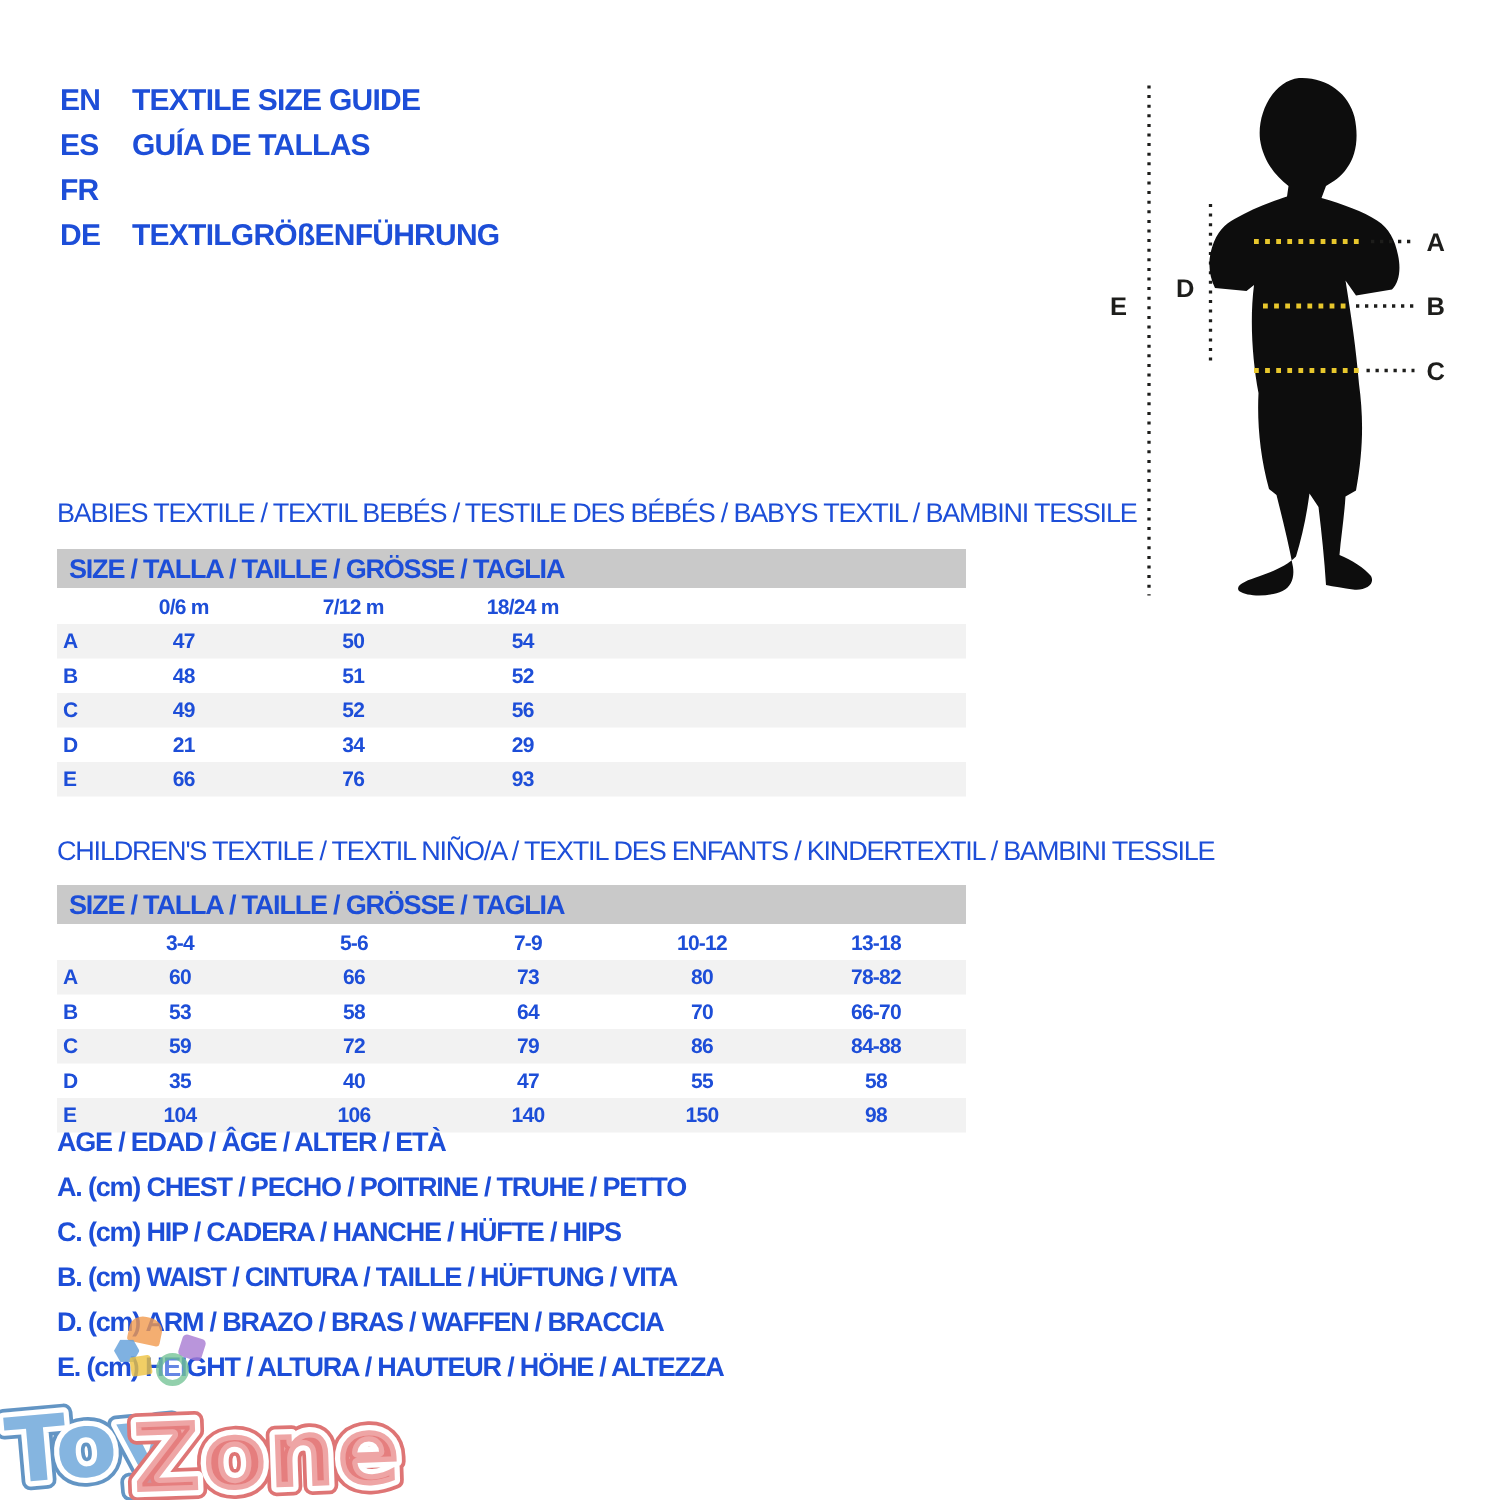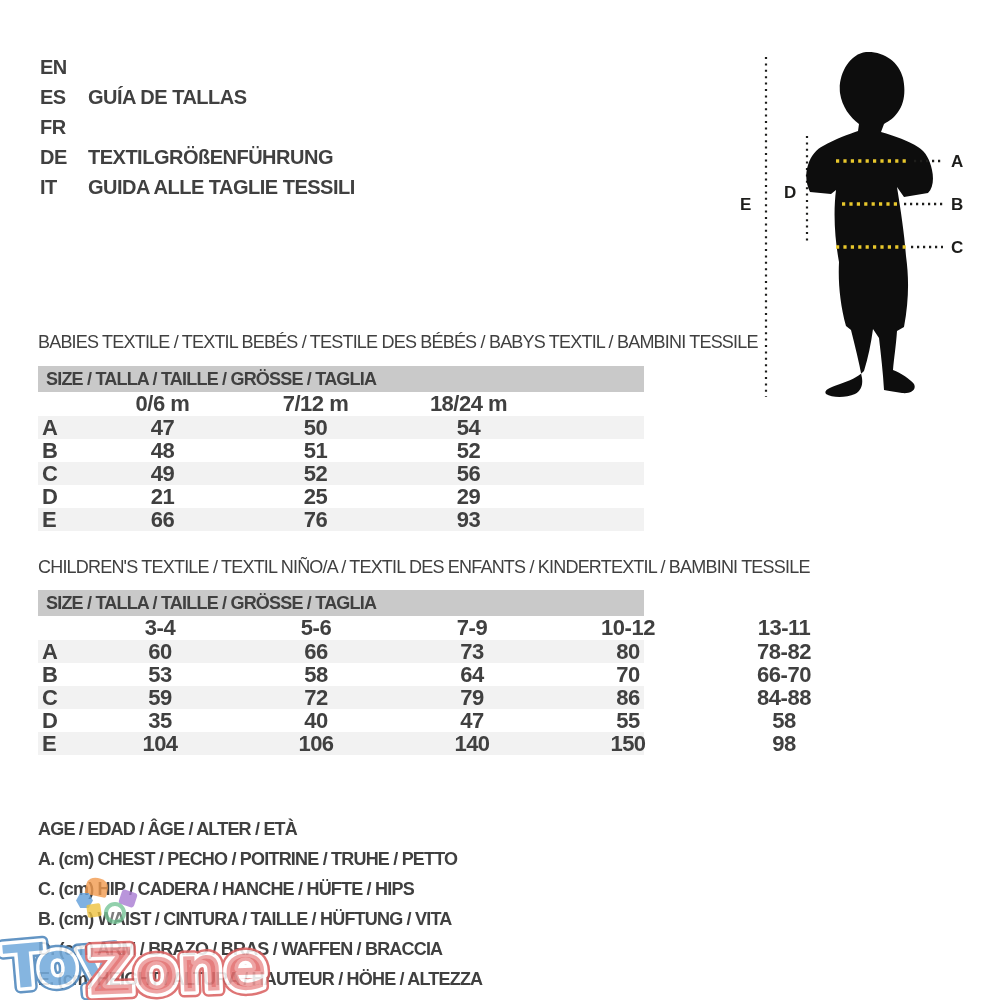--- a/index.html
+++ b/index.html
@@ -1,43 +1,43 @@
 <!DOCTYPE html>
 <html><head>
 <meta charset="utf-8">
 <style>
   html,body{margin:0;padding:0;background:#ffffff;}
   #page{position:relative;width:1000px;height:1000px;background:#ffffff;overflow:hidden;
-        font-family:"Liberation Sans",sans-serif;color:#404040;}
+        font-family:"Liberation Sans",sans-serif;color:#1d4ed8;}
 
   
   .languages{position:absolute;left:40px;top:52px;}
   .lang-row{display:flex;height:30px;line-height:30px;font-size:20px;font-weight:700;letter-spacing:-0.5px;}
   .lang-row .code{width:48px;}
 
   
   .sec-title{position:absolute;left:38px;font-size:18px;font-weight:400;letter-spacing:-0.8px;white-space:nowrap;}
   .babies-title{top:332px;}
   .children-title{top:557px;}
 
   
   .sizetable{position:absolute;left:38px;width:606px;font-weight:700;letter-spacing:-0.5px;}
   .babies-table{top:366px;}
   .children-table{top:590px;}
   .size-bar{height:26px;line-height:26px;background:#c9c9c9;padding-left:8px;font-size:18px;letter-spacing:-0.8px;}
-  .trow{display:grid;height:23px;line-height:23px;font-size:22px;gap:40px;}
+  .trow{display:grid;height:23px;line-height:23px;font-size:14px;}
   .thead{height:24px;line-height:24px;}
   .b-grid{grid-template-columns:28px 113px 113px 113px 1fr;}
   .c-grid{grid-template-columns:24px 116px 116px 116px 116px 116px 1fr;}
   .cell{text-align:center;}
   .cell.lbl{text-align:left;padding-left:4px;}
   .stripe{background:#f2f2f2;}
 
   
-  .legend{position:absolute;left:38px;top:814px;}
+  .legend{position:absolute;left:38px;top:746px;}
   .legend-line{height:30px;line-height:30px;font-size:18px;font-weight:700;letter-spacing:-0.8px;white-space:nowrap;}
 
   
   .diagram{position:absolute;left:725px;top:40px;}
 
   
   .wm-block{position:absolute;opacity:0.8;}
   .blk-arch{left:86px;top:878px;width:22px;height:18px;background:#f19a4e;border-radius:45% 45% 12% 12%;transform:rotate(12deg);}
   .blk-hex{left:76px;top:893px;width:17px;height:15px;background:#5f9ed9;clip-path:polygon(25% 0,75% 0,100% 50%,75% 100%,25% 100%,0 50%);}
   .blk-cube-purple{left:120px;top:891px;width:16px;height:15px;background:#a77bd2;transform:rotate(18deg);border-radius:3px;}
@@ -47,35 +47,32 @@
   .logo{position:absolute;left:0px;top:912px;}
 </style>
 </head>
 <body>
 
 <div id="page">
 
   <div class="languages">
     <div class="lang-row">
       <span class="code">EN</span>
+      <span>TEXTILE SIZE GUIDE</span>
     </div>
     <div class="lang-row">
       <span class="code">ES</span>
       <span>GUÍA DE TALLAS</span>
     </div>
     <div class="lang-row">
       <span class="code">FR</span>
     </div>
     <div class="lang-row">
       <span class="code">DE</span>
       <span>TEXTILGRÖßENFÜHRUNG</span>
-    </div>
-    <div class="lang-row">
-      <span class="code">IT</span>
-      <span>GUIDA ALLE TAGLIE TESSILI</span>
     </div>
   </div>
 
   <svg class="diagram" width="270" height="405" viewBox="725 40 270 405">
 
     <line x1="766" y1="57" x2="766" y2="397" stroke="#1d1d1b" stroke-width="2.2" stroke-dasharray="2 4.4"></line>
 
     <line x1="807" y1="136" x2="807" y2="244" stroke="#1d1d1b" stroke-width="2.2" stroke-dasharray="2 4.4"></line>
 
     <path fill="#0d0d0d" d="
@@ -157,42 +154,42 @@
     </div>
     <div class="trow stripe b-grid">
       <div class="cell lbl">C</div>
       <div class="cell">49</div>
       <div class="cell">52</div>
       <div class="cell">56</div>
     </div>
     <div class="trow b-grid">
       <div class="cell lbl">D</div>
       <div class="cell">21</div>
-      <div class="cell">25</div>
+      <div class="cell">34</div>
       <div class="cell">29</div>
     </div>
     <div class="trow stripe b-grid">
       <div class="cell lbl">E</div>
       <div class="cell">66</div>
       <div class="cell">76</div>
       <div class="cell">93</div>
     </div>
   </div>
 
   <div class="sec-title children-title">CHILDREN'S TEXTILE / TEXTIL NIÑO/A / TEXTIL DES ENFANTS / KINDERTEXTIL / BAMBINI TESSILE</div>
 
   <div class="sizetable children-table">
     <div class="size-bar">SIZE / TALLA / TAILLE / GRÖSSE / TAGLIA</div>
     <div class="trow thead c-grid">
       <div class="cell lbl"></div>
       <div class="cell">3-4</div>
       <div class="cell">5-6</div>
       <div class="cell">7-9</div>
       <div class="cell">10-12</div>
-      <div class="cell">13-11</div>
+      <div class="cell">13-18</div>
     </div>
     <div class="trow stripe c-grid">
       <div class="cell lbl">A</div>
       <div class="cell">60</div>
       <div class="cell">66</div>
       <div class="cell">73</div>
       <div class="cell">80</div>
       <div class="cell">78-82</div>
     </div>
     <div class="trow c-grid">

